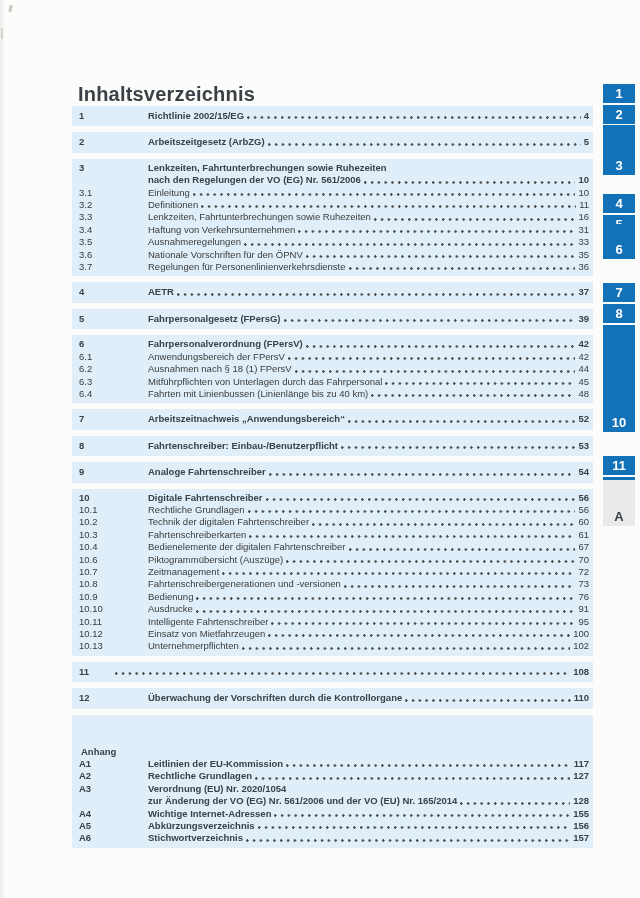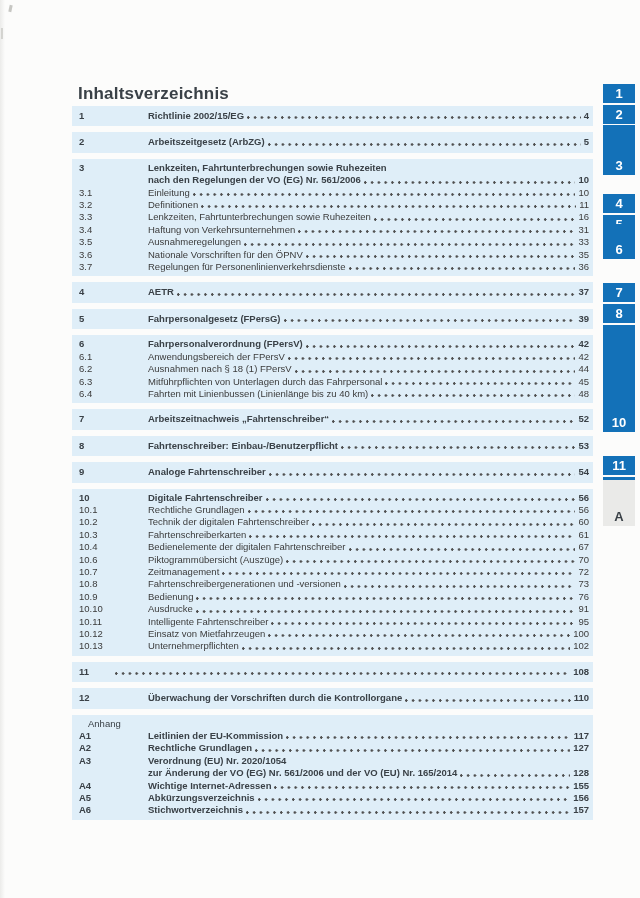--- a/index.html
+++ b/index.html
@@ -10,31 +10,31 @@
     -webkit-font-smoothing:antialiased;
   }
   
   .edge-shade{position:absolute;left:0;top:0;width:5px;height:898px;
     background:linear-gradient(to right, rgba(160,160,155,.18), rgba(160,160,155,0));}
   .speck1{position:absolute;left:9px;top:5px;width:3px;height:7px;background:#9a9a96;opacity:.55;transform:rotate(12deg);}
   .speck2{position:absolute;left:1px;top:28px;width:2px;height:11px;background:#b5b5b0;opacity:.5;}
 
   .content{position:absolute;left:72px;top:84px;width:521px;}
   .page-title{
-    font-size:17px;line-height:20px;font-weight:bold;color:var(--heading,#43484d);
+    font-size:20px;line-height:20px;font-weight:bold;color:var(--heading,#43484d);
     margin:0 0 2px 6px;letter-spacing:.2px;
   }
   .band{
     background:var(--band-blue,#dfeef8);
     margin-bottom:6px;
     padding:4px 4px 4px 0;
     font-size:9.5px;line-height:12.4px;color:var(--text,#3b3b3b);
   }
   .band.multi{padding:3px 4px 3px 0;}
-  .hdr{font-weight:normal;color:var(--heading,#43484d);padding-left:16px;}
+  .hdr{font-weight:bold;color:var(--heading,#43484d);padding-left:9px;margin-top:28px;}
   .row{display:flex;}
   .row.b{font-weight:bold;color:var(--heading,#343a40);}
   .num{flex:0 0 40px;padding-left:7px;box-sizing:border-box;}
   .rbody{flex:1;min-width:0;}
   .line{display:flex;align-items:flex-end;}
   .t{white-space:nowrap;margin-left:36px;}
   .leader{
     flex:1 1 auto;height:5px;margin:0 3px 2px 3px;
     background-image:radial-gradient(circle at 1.3px 2.5px, var(--dot,#4d4d4d) 1.05px, transparent 1.45px);
     background-size:6.8px 5px;background-repeat:repeat-x;background-position:left center;
@@ -242,21 +242,21 @@
               <span class="pg">48</span>
             </div>
           </div>
         </div>
       </div>
       <div class="band">
         <div class="row b">
           <span class="num">7</span>
           <div class="rbody">
             <div class="line">
-              <span class="t">Arbeitszeitnachweis „Fahrtenschreiber“</span>
+              <span class="t">Arbeitszeitnachweis „Anwendungsbereich“</span>
               <span class="leader"></span>
               <span class="pg">52</span>
             </div>
           </div>
         </div>
       </div>
       <div class="band">
         <div class="row b">
           <span class="num">8</span>
           <div class="rbody">

